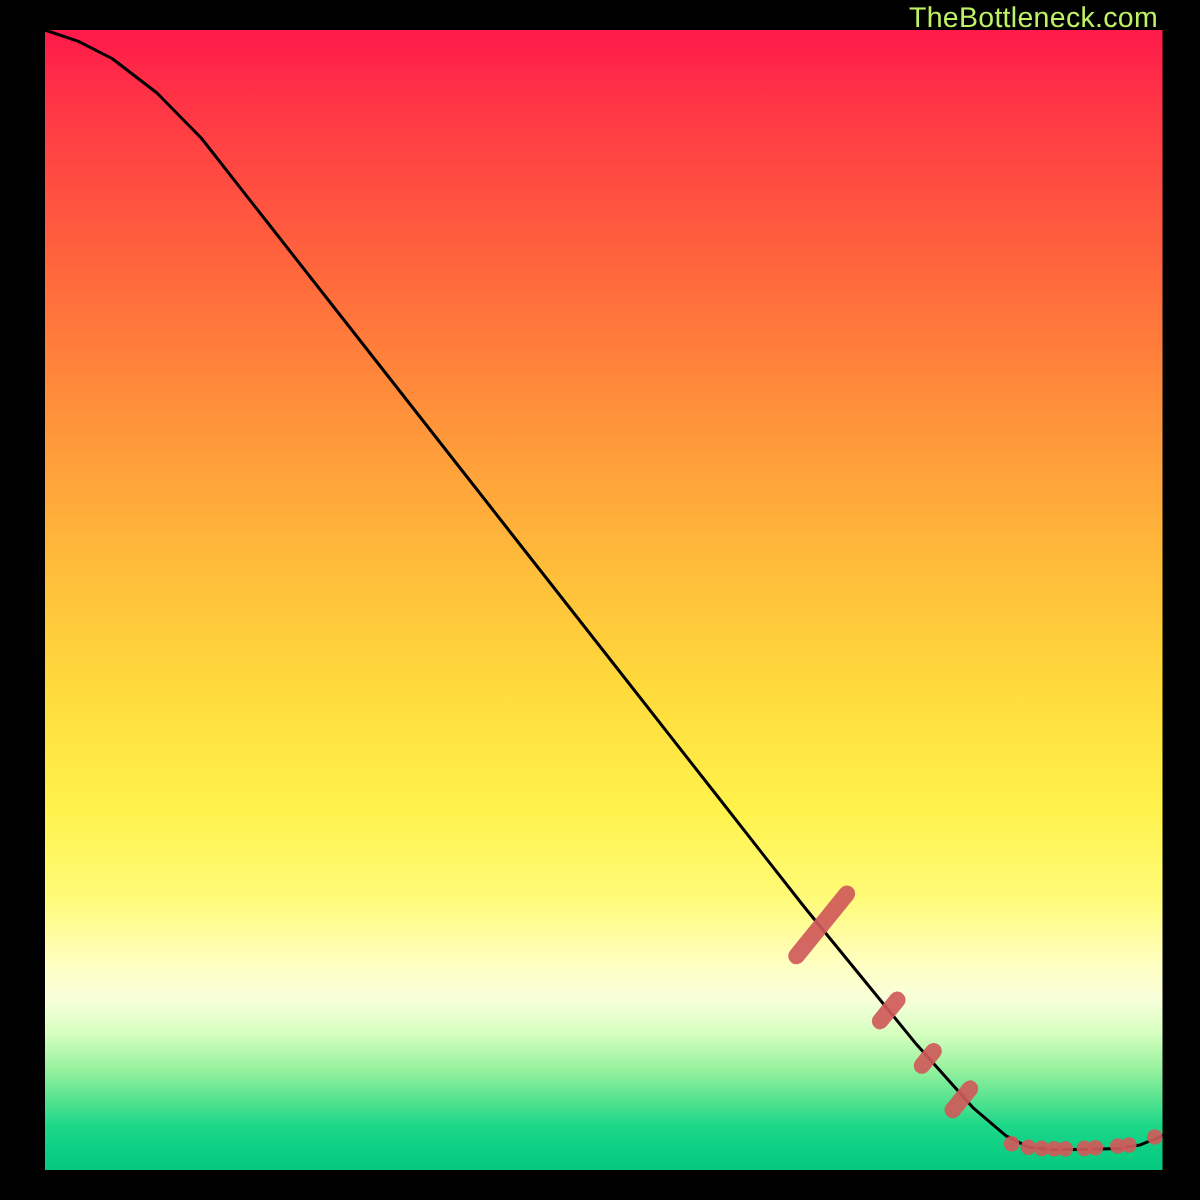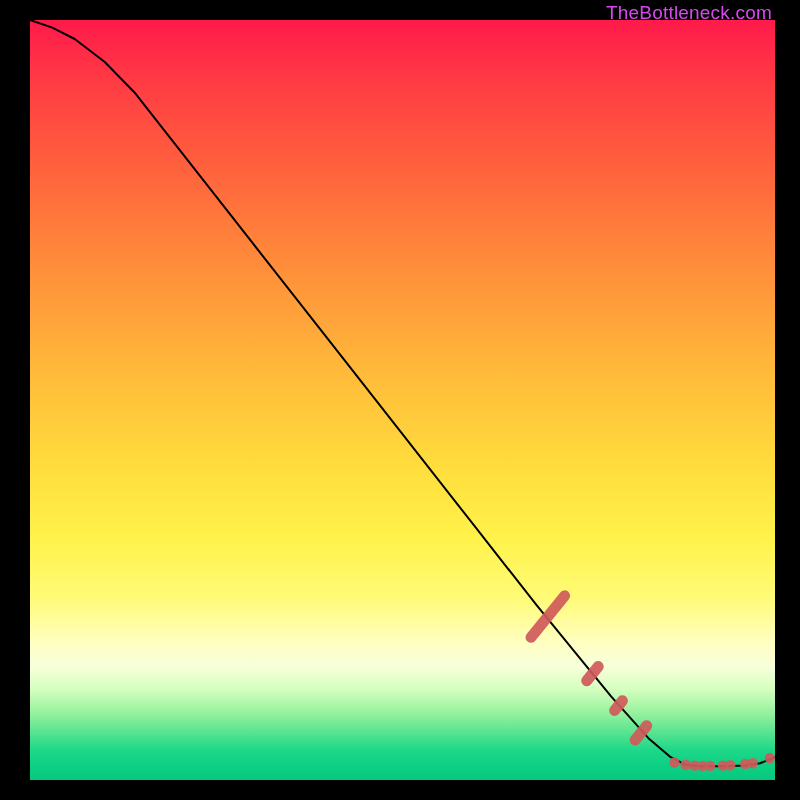--- a/index.html
+++ b/index.html
@@ -40,21 +40,21 @@
       #52e28f 94%,
       #1fd88a 96%,
       #0dd084 98%,
       #06c97f 100%
     );
   }
   .watermark {
     position: absolute;
     top: 2px;
     right: 28px;
-    color: #d946ef;
+    color: #bef264;
     font-size: 19px;
     letter-spacing: 0.2px;
     user-select: none;
   }
   svg.overlay {
     position: absolute;
     left: 0;
     top: 0;
     width: 745px;
     height: 760px;

